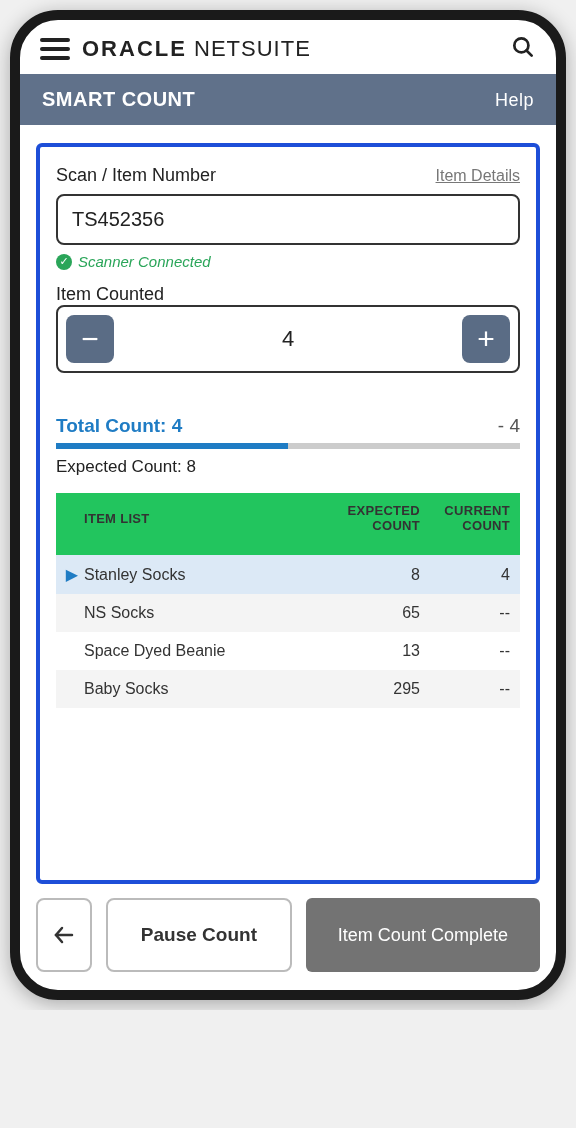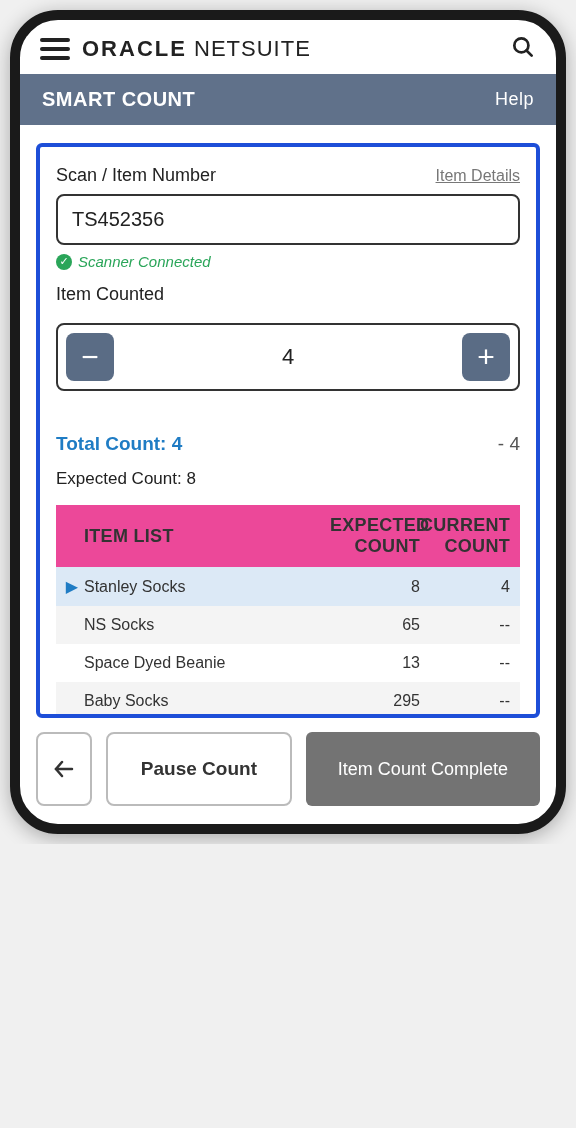--- a/index.html
+++ b/index.html
@@ -1,45 +1,45 @@
 <!DOCTYPE html>
 <html><head>
 <meta charset="utf-8">
 <style>
   * { box-sizing: border-box; margin: 0; padding: 0; font-family: -apple-system, BlinkMacSystemFont, "Segoe UI", Arial, sans-serif; }
   body { background: #f0f0f0; display: flex; justify-content: center; padding: 10px; }
-  .phone-frame { width: 556px; height: 824px; background: #fff; border: 10px solid #1a1a1a; border-radius: 48px; overflow: hidden; position: relative; display: flex; flex-direction: column; box-shadow: 0 4px 20px rgba(0,0,0,0.3);}
+  .phone-frame { width: 556px; height: 990px; background: #fff; border: 10px solid #1a1a1a; border-radius: 48px; overflow: hidden; position: relative; display: flex; flex-direction: column; box-shadow: 0 4px 20px rgba(0,0,0,0.3);}
   .topbar { display: flex; align-items: center; justify-content: space-between; padding: 14px 20px 10px 20px; }
   .topbar-left { display: flex; align-items: center; gap: 12px; }
   .hamburger { width: 30px; height: 22px; display: flex; flex-direction: column; justify-content: space-between; cursor: pointer;}
   .hamburger span { height: 4px; background: #222; border-radius: 2px; width: 100%; }
   .brand { font-size: 22px; letter-spacing: 1px; color: #222; font-weight: 400;}
   .brand b { font-weight: 700; letter-spacing: 2px;}
   .search-icon svg { width: 26px; height: 26px; stroke: #222; }
-  .titlebar { background: #60718a; color: #fff; display: flex; justify-content: space-between; align-items: center; padding: 14px 22px; font-size: 20px; font-weight: 600; letter-spacing: 0.5px;}
+  .titlebar { background: #60718a; color: #fff; display: flex; justify-content: space-between; align-items: flex-end; padding: 14px 22px; font-size: 20px; font-weight: 600; letter-spacing: 0.5px;}
   .titlebar .help { font-weight: 400; font-size: 18px; }
   .content { flex: 1; padding: 18px 16px 0 16px; overflow: hidden; display: flex; flex-direction: column;}
   .card { border: 4px solid #1d4ed8; border-radius: 6px; flex: 1; padding: 18px 16px 0 16px; background: #fff; display: flex; flex-direction: column; overflow: hidden;}
   .field-row { display: flex; justify-content: space-between; align-items: baseline; margin-bottom: 8px;}
   .field-label { font-size: 18px; color: #222; font-weight: 500;}
   .link-underline { font-size: 16px; color: #777; text-decoration: underline; }
   .text-input { width: 100%; border: 2px solid #333; border-radius: 8px; padding: 12px 14px; font-size: 20px; color: #222; }
   .scanner-status { display: flex; align-items: center; gap: 6px; margin: 8px 0 14px 0; color: #2aa559; font-size: 15px; font-style: italic;}
   .scanner-status .check { width: 16px; height: 16px; border-radius: 50%; background: #2aa559; color: #fff; display: inline-flex; align-items: center; justify-content: center; font-size: 11px; font-style: normal;}
   .counter-box { border: 2px solid #333; border-radius: 8px; padding: 8px 8px; display: flex; align-items: center; justify-content: space-between; margin-bottom: 18px;}
   .step-btn { width: 48px; height: 48px; background: #5a6c85; border-radius: 8px; color: #fff; font-size: 30px; display: flex; align-items: center; justify-content: center; cursor: pointer; border: none;}
   .counter-val { font-size: 22px; font-weight: 500; color: #222;}
   .total-row { display: flex; justify-content: space-between; align-items: baseline; font-size: 19px; border-bottom: none; margin-top: 24px; }
   .total-label { color: #1f7cc4; font-weight: 600;}
   .total-label span.num { font-weight: 700; }
   .diff-val { color: #555; }
   .progress-track { width: 100%; height: 6px; background: #ccc; margin: 6px 0 8px 0; position: relative;}
   .progress-fill { height: 100%; background: #1f7cc4; width: 50%; }
   .expected-row { font-size: 17px; color: #222; margin-bottom: 16px; font-weight: 500;}
-  .table-head { display: grid; grid-template-columns: 1fr 90px 90px; background: #ec4899; padding: 10px 10px 10px 28px; font-size: 18px; font-weight: 700; color: #333; letter-spacing: 0.3px; align-items: center;}
+  .table-head { display: grid; grid-template-columns: 1fr 90px 90px; background: #22c55e; padding: 10px 10px 22px 28px; font-size: 13px; font-weight: 700; color: #333; letter-spacing: 0.3px; align-items: center;}
   .table-head .th-c { text-align: right; }
   .table-body { }
   .tr { display: grid; grid-template-columns: 24px 1fr 90px 90px; padding: 10px 10px 10px 4px; font-size: 16px; color: #333; align-items: center; background: #fff;}
   .tr.even { background: #f4f4f4; }
   .tr.active { background: #dce9f6; }
   .tr .marker { color: #1f7cc4; font-size: 16px; text-align: center;}
   .tr .name {}
   .tr .cval { text-align: right; }
   .footer { padding: 14px 16px 18px 16px; display: flex; gap: 14px; align-items: stretch;}
   .btn-back { width: 56px; border: 2px solid #bbb; border-radius: 8px; background: #fff; display: flex; align-items: center; justify-content: center; cursor:pointer;}
@@ -85,21 +85,21 @@
         <span class="link-underline">Item Details</span>
       </div>
 
       <input class="text-input" type="text" value="TS452356" style="">
 
       <div class="scanner-status">
         <span class="check">✓</span>
         <span>Scanner Connected</span>
       </div>
 
-      <div class="field-label" style="margin-bottom:18px">Item Counted</div>
+      <div class="field-label" style="margin-bottom:0">Item Counted</div>
       <div class="counter-box">
         <button class="step-btn">−</button>
         <span class="counter-val">4</span>
         <button class="step-btn">+</button>
       </div>
 
       <div class="total-row">
         <span class="total-label">
           <span>Total Count: </span><span class="num">4</span>
         </span>

